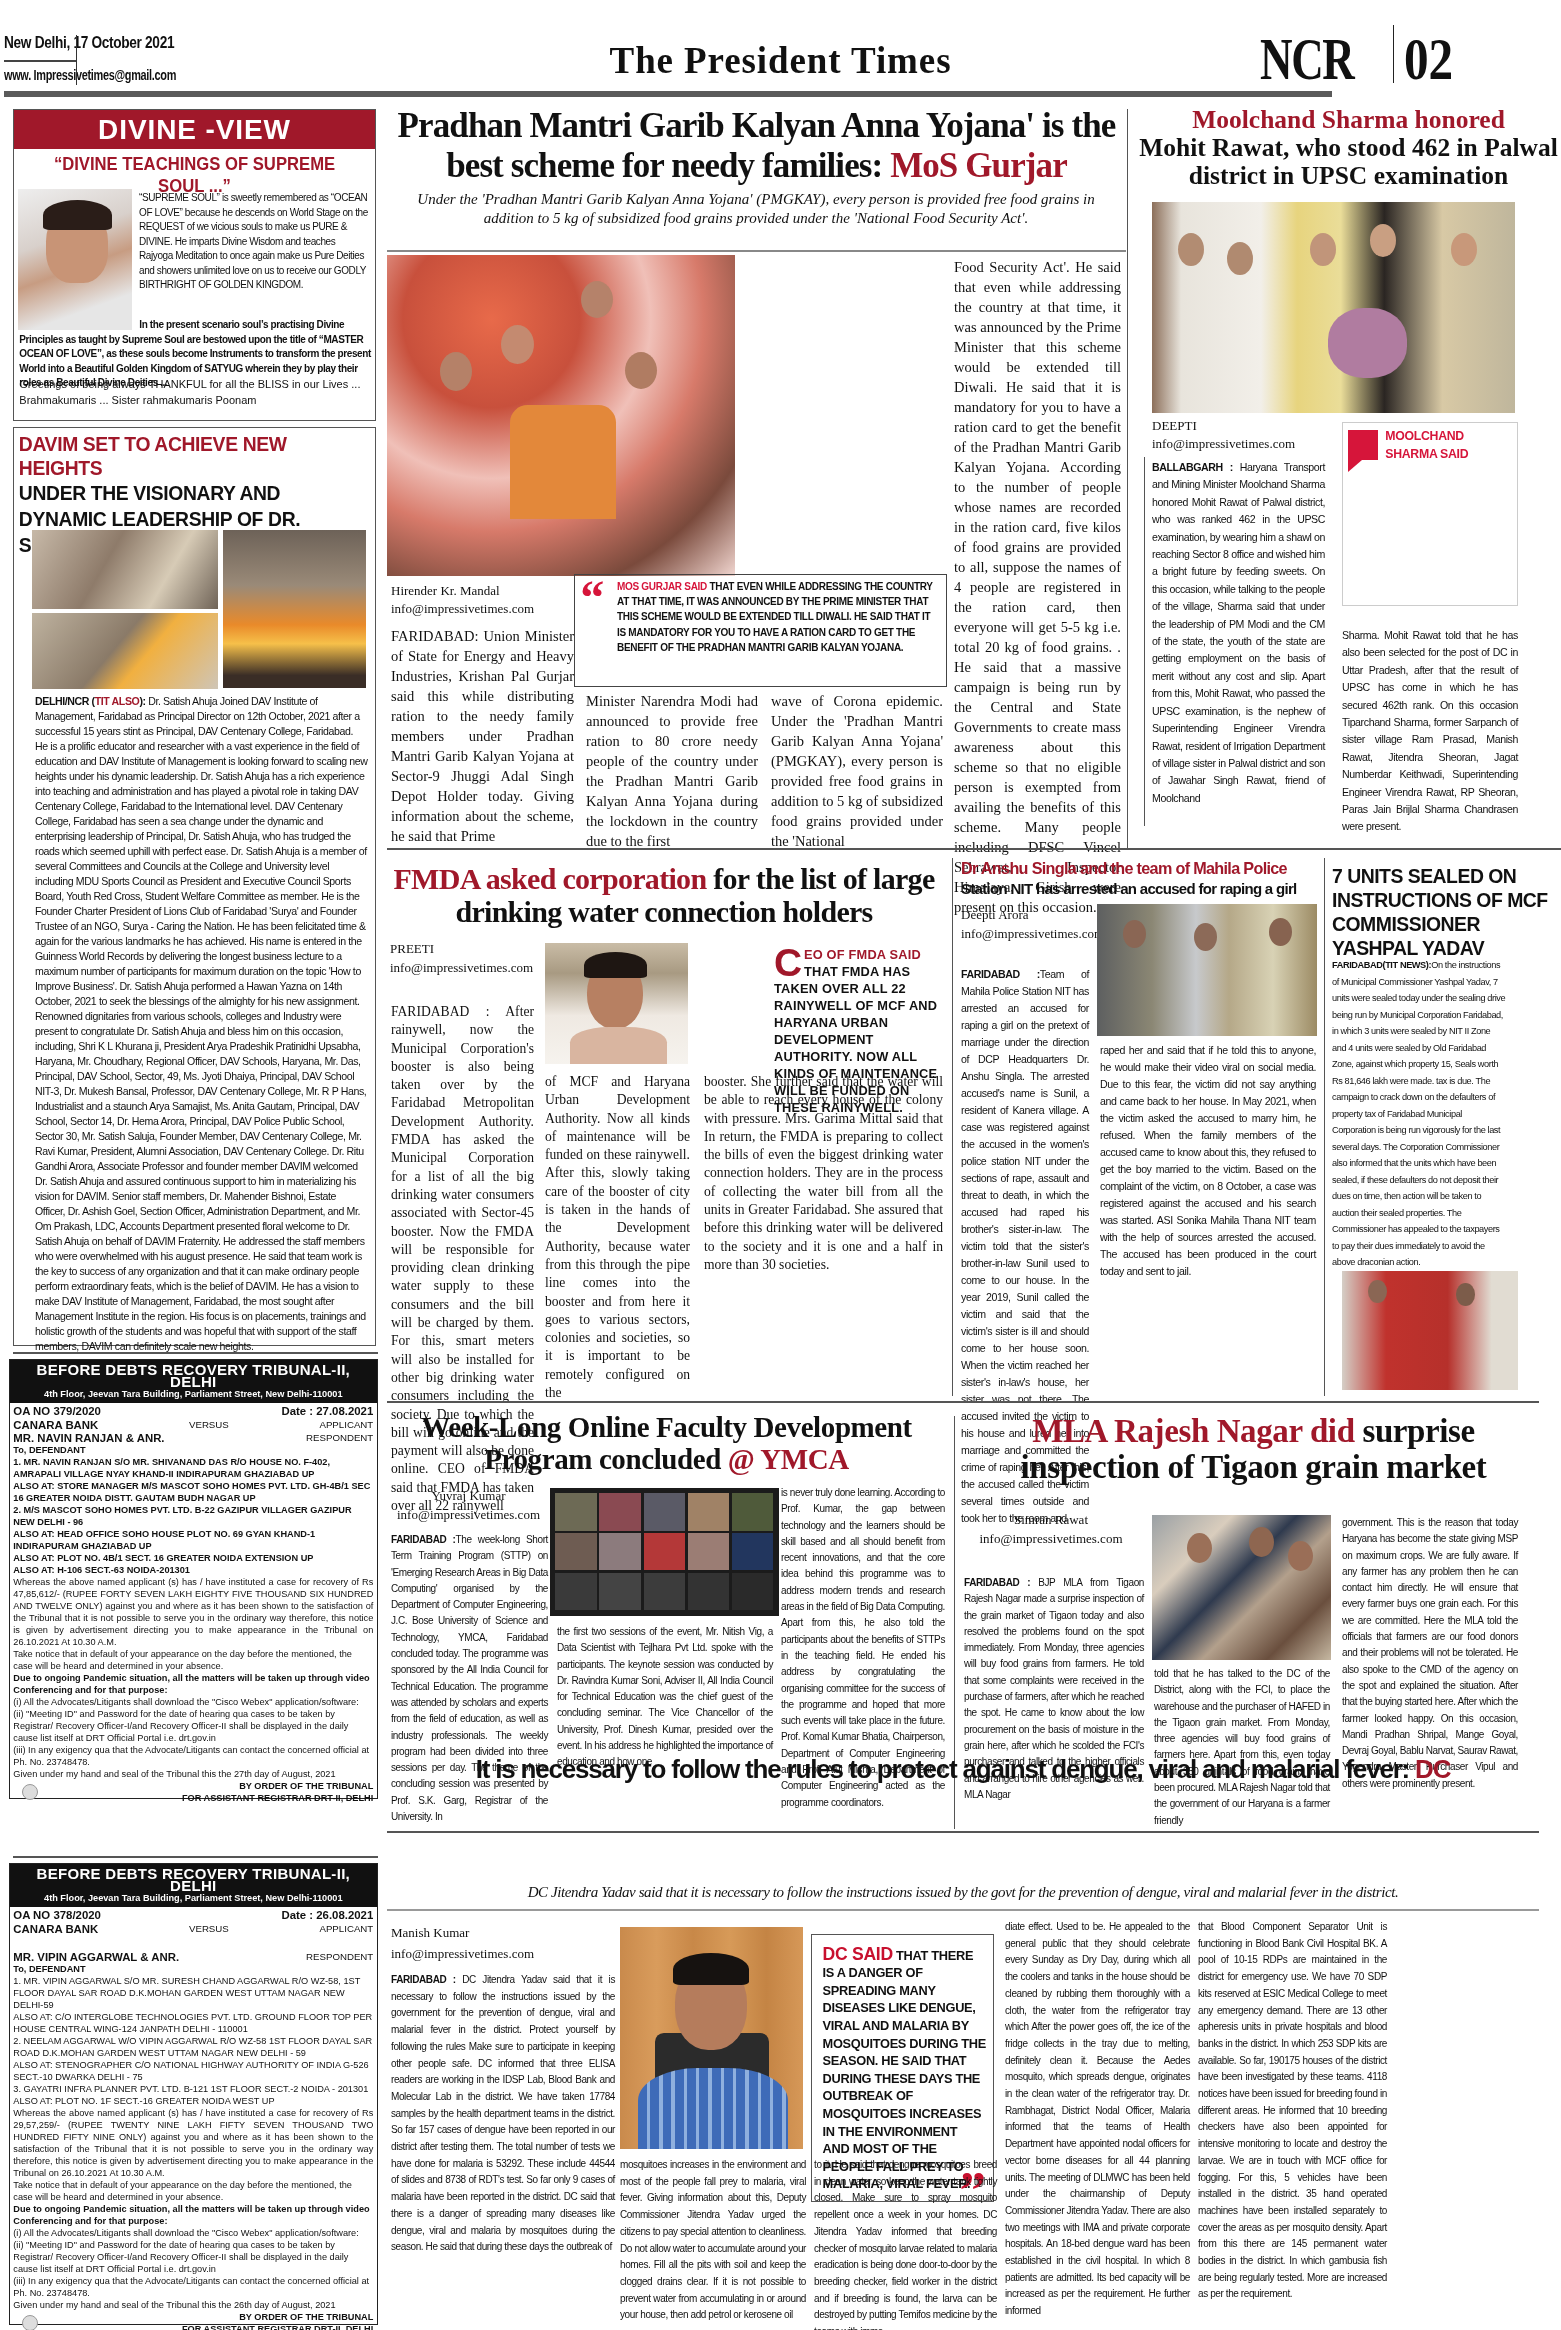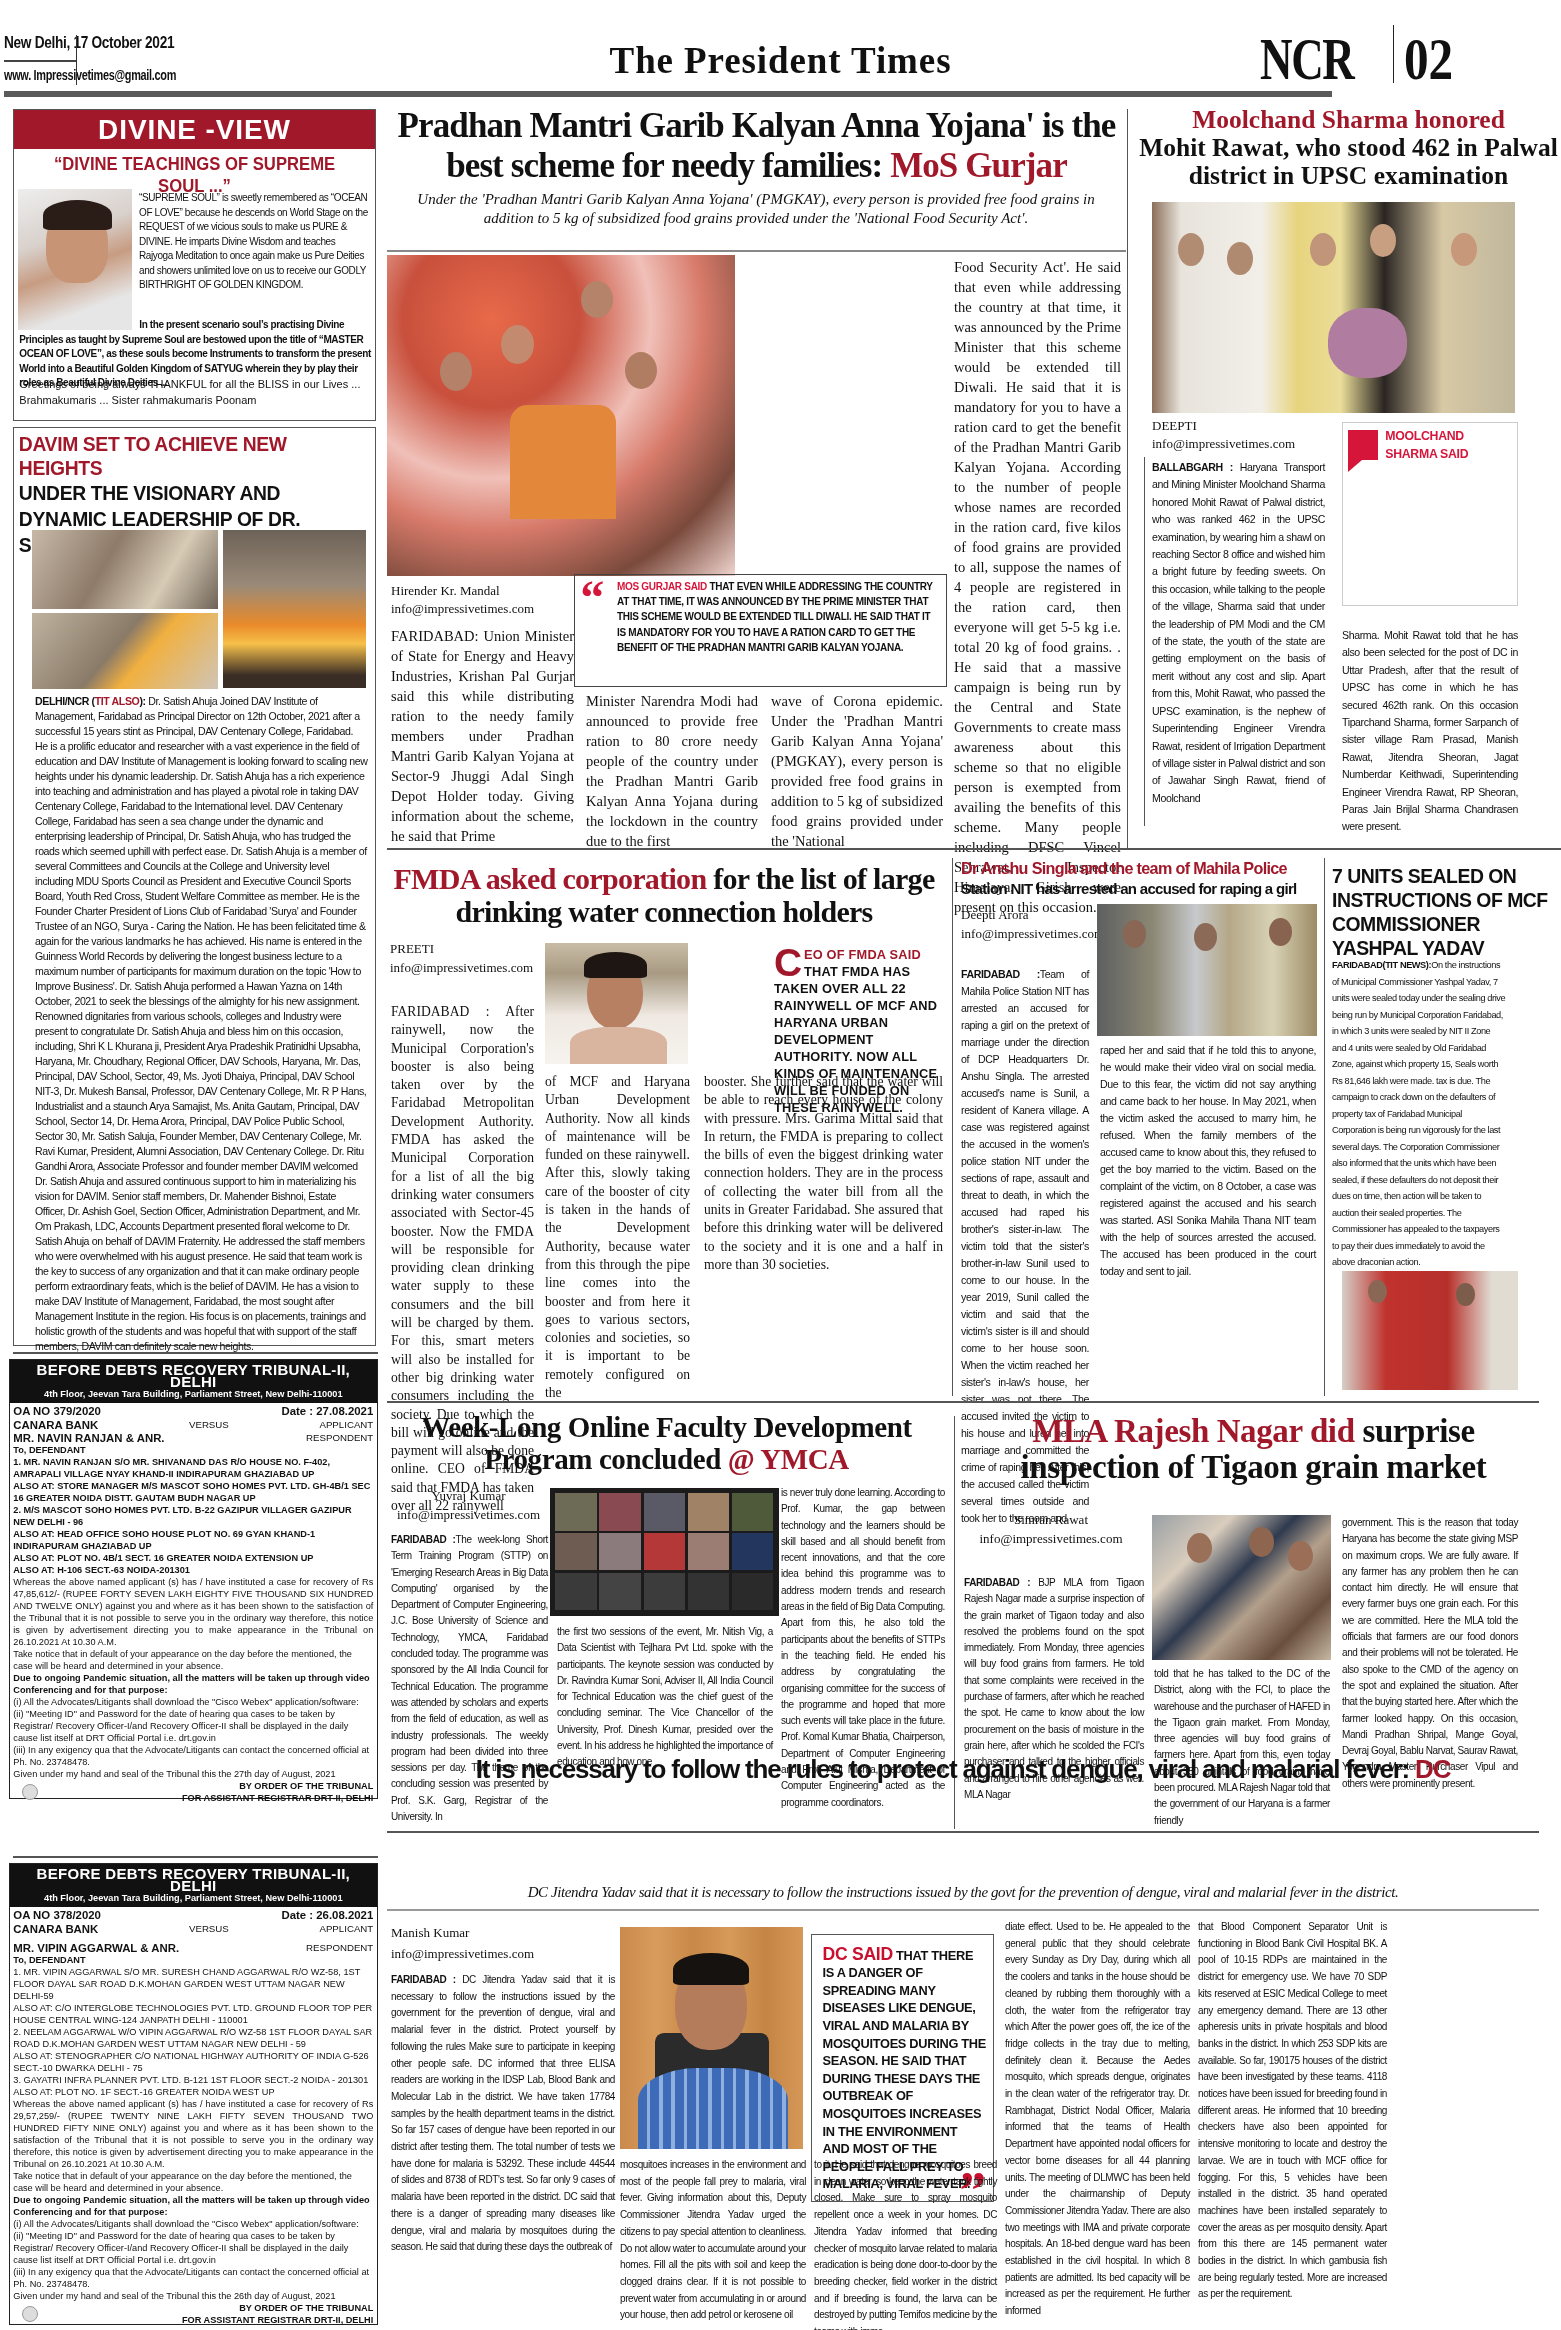--- a/index.html
+++ b/index.html
@@ -115,21 +115,21 @@
   <div class="nbody">
     <div class="row" style="font-size:11.4px">
         <span class="b">OA NO 378/2020</span>
         <span class="b">Date : 26.08.2021</span>
       </div>
     <div class="row" style="font-size:11.4px;margin-top:1.8px">
         <span class="b">CANARA BANK</span>
         <span style="font-size:9.7px">VERSUS</span>
         <span style="font-size:9.7px">APPLICANT</span>
       </div>
-    <div class="row" style="font-size:11.4px;margin-top:7px">
+    <div class="row" style="font-size:11.4px;margin-top:16px">
         <span class="b">MR. VIPIN AGGARWAL &amp; ANR.</span>
         <span style="font-size:9.7px">RESPONDENT</span>
       </div>
     <div class="b">To, DEFENDANT</div>
     <div>1. MR. VIPIN AGGARWAL S/O MR. SURESH CHAND AGGARWAL R/O WZ-58, 1ST FLOOR DAYAL SAR ROAD D.K.MOHAN GARDEN WEST UTTAM NAGAR NEW DELHI-59</div>
     <div>ALSO AT: C/O INTERGLOBE TECHNOLOGIES PVT. LTD. GROUND FLOOR TOP PER HOUSE CENTRAL WING-124 JANPATH DELHI - 110001</div>
     <div>2. NEELAM AGGARWAL W/O VIPIN AGGARWAL R/O WZ-58 1ST FLOOR DAYAL SAR ROAD D.K.MOHAN GARDEN WEST UTTAM NAGAR NEW DELHI - 59</div>
     <div>ALSO AT: STENOGRAPHER C/O NATIONAL HIGHWAY AUTHORITY OF INDIA G-526 SECT.-10 DWARKA DELHI - 75</div>
     <div>3. GAYATRI INFRA PLANNER PVT. LTD. B-121 1ST FLOOR SECT.-2 NOIDA - 201301</div>
     <div>ALSO AT: PLOT NO. 1F SECT.-16 GREATER NOIDA WEST UP</div>

